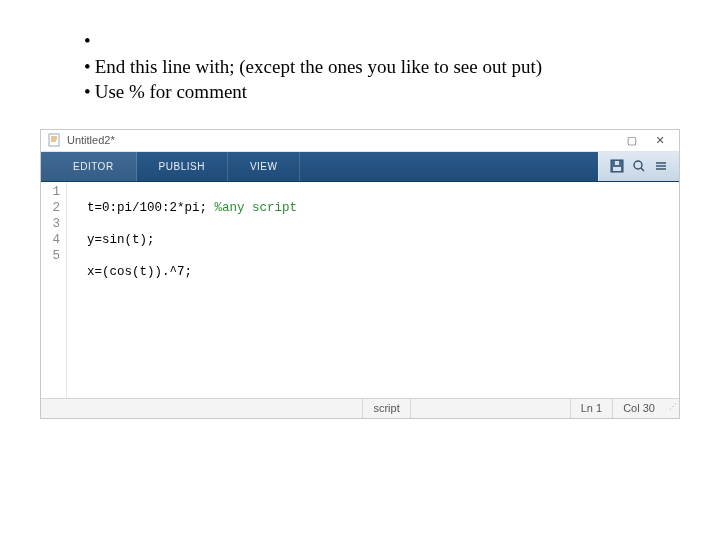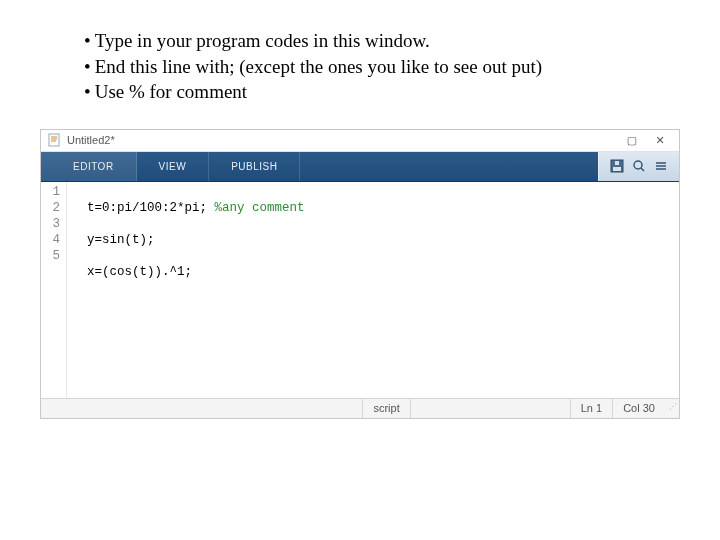--- a/index.html
+++ b/index.html
@@ -96,21 +96,20 @@
     padding: 0 2px 2px 0; color: #aaa; font-size: 8px; line-height: 6px;
   }
 </style>
 </head>
 <body>
 
 <div class="page">
   <div class="instructions">
     <div class="bullet-row">
         <span class="bullet">•</span>
-        <span>Type in your program codes in this window.</span>
       </div>
     <div class="bullet-row">
         <span class="bullet">•</span>
         <span>End this line with; (except the ones you like to see out put)</span>
       </div>
     <div class="bullet-row">
         <span class="bullet">•</span>
         <span>Use % for comment</span>
       </div>
   </div>
@@ -124,22 +123,22 @@
           </svg>
       </span>
       <span class="title">Untitled2*</span>
       <span class="spacer"></span>
       <span class="win-btn">▢</span>
       <span class="win-btn">✕</span>
     </div>
 
     <div class="toolstrip">
       <div class="tab active">EDITOR</div>
+      <div class="tab">PUBLISH</div>
       <div class="tab">VIEW</div>
-      <div class="tab">PUBLISH</div>
       <div class="spacer"></div>
       <div class="tool-icons">
         <span>
             <svg width="14" height="14" viewBox="0 0 14 14">
               <rect x="1" y="1" width="12" height="12" fill="#4a6c8c" stroke="#2e4b66"></rect>
               <rect x="3" y="8" width="8" height="4" fill="#d6e2ec"></rect>
               <rect x="5" y="2" width="4" height="4" fill="#d6e2ec"></rect>
             </svg>
           </span>
         <span>
@@ -158,23 +157,23 @@
 
     <div class="code-area">
       <div class="gutter">
         <div>1</div>
         <div>2</div>
         <div>3</div>
         <div>4</div>
         <div>5</div>
       </div>
       <div class="code-lines">
-<div><span>t=0:pi/100:2*pi; </span><span class="comment">%any comment</span></div>
+<div><span>t=0:pi/100:2*pi; </span><span class="comment">%any script</span></div>
 <div><span>y=sin(t);</span></div>
-<div><span>x=(cos(t)).^1;</span></div>
+<div><span>x=(cos(t)).^7;</span></div>
       </div>
     </div>
 
     <div class="status">
       <div class="segment fill"></div>
       <div class="segment">script</div>
       <div class="segment fill" style="flex:0 0 160px"></div>
       <div class="segment">
         <span>Ln</span>&nbsp;<span>1</span>
       </div>

